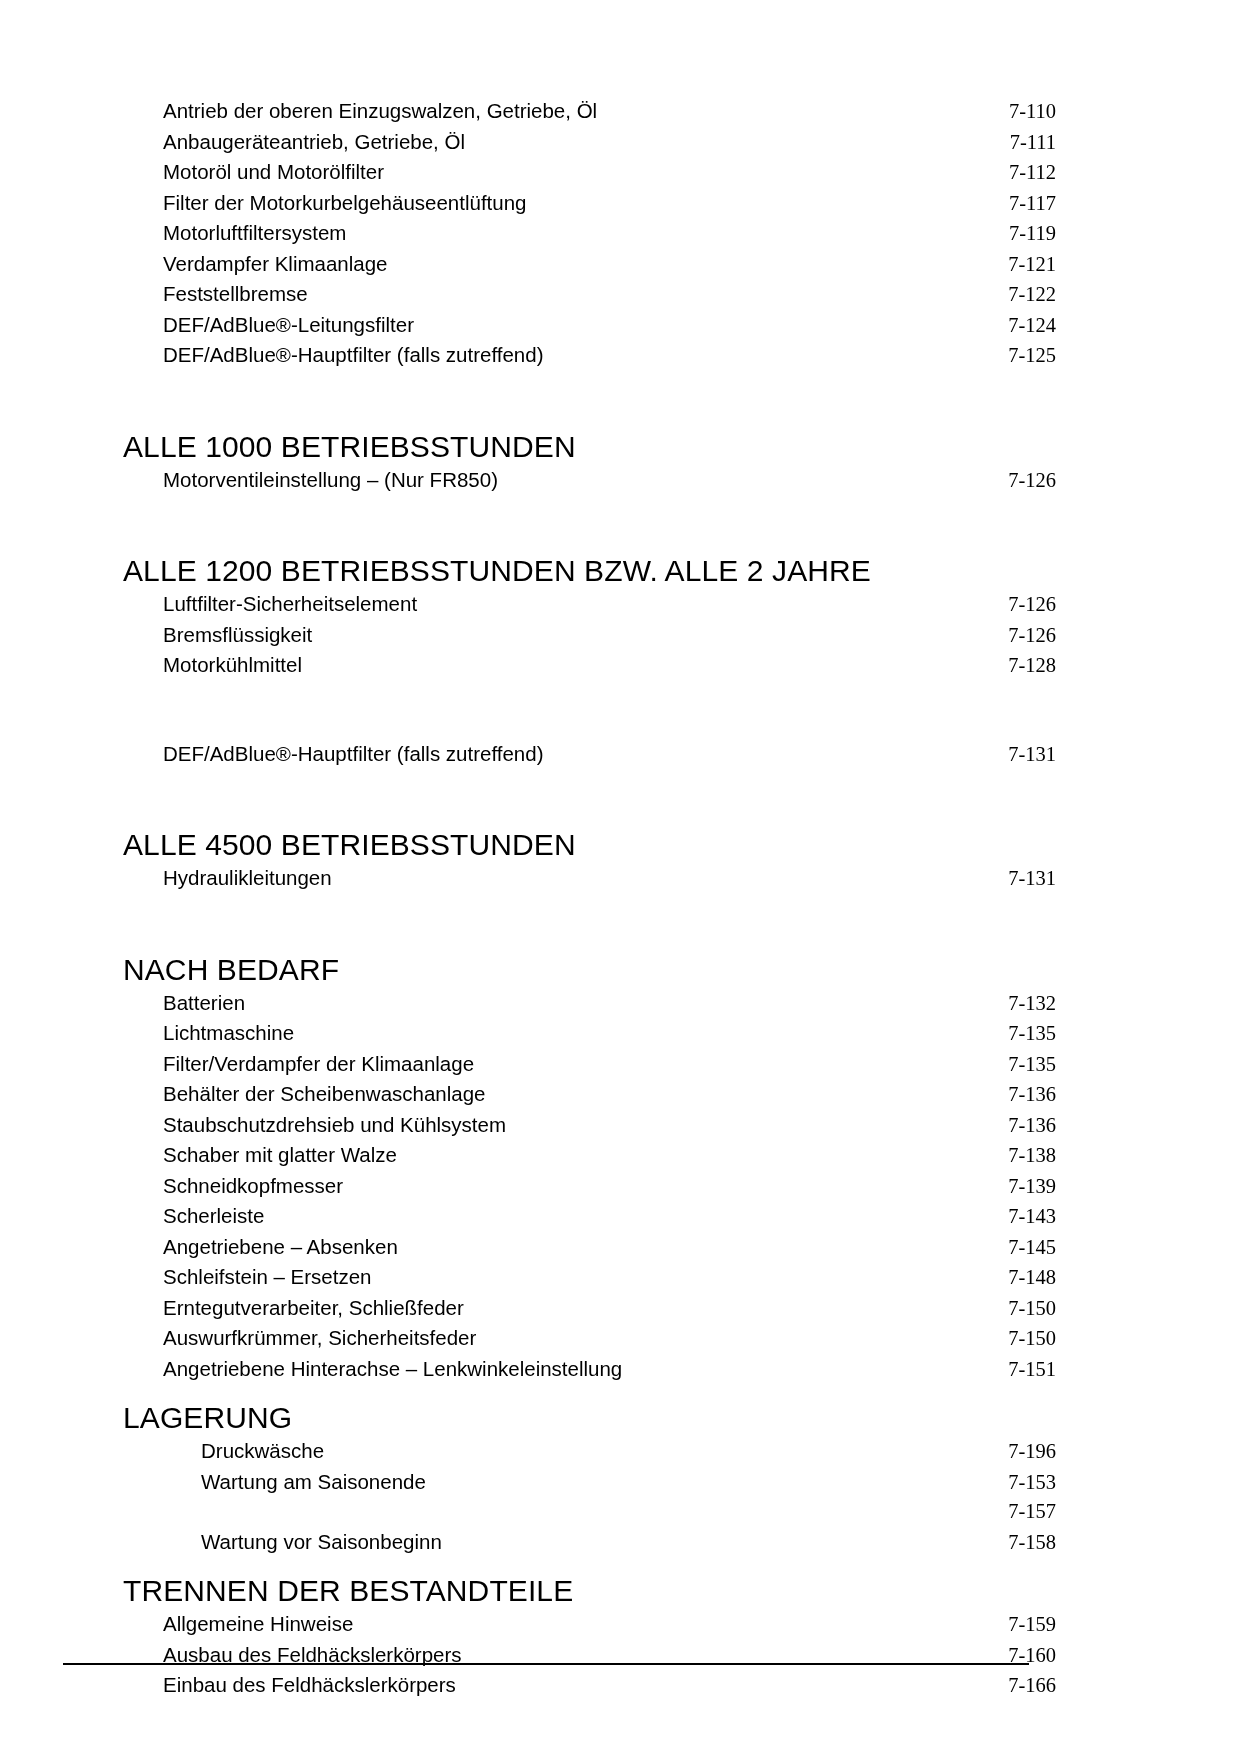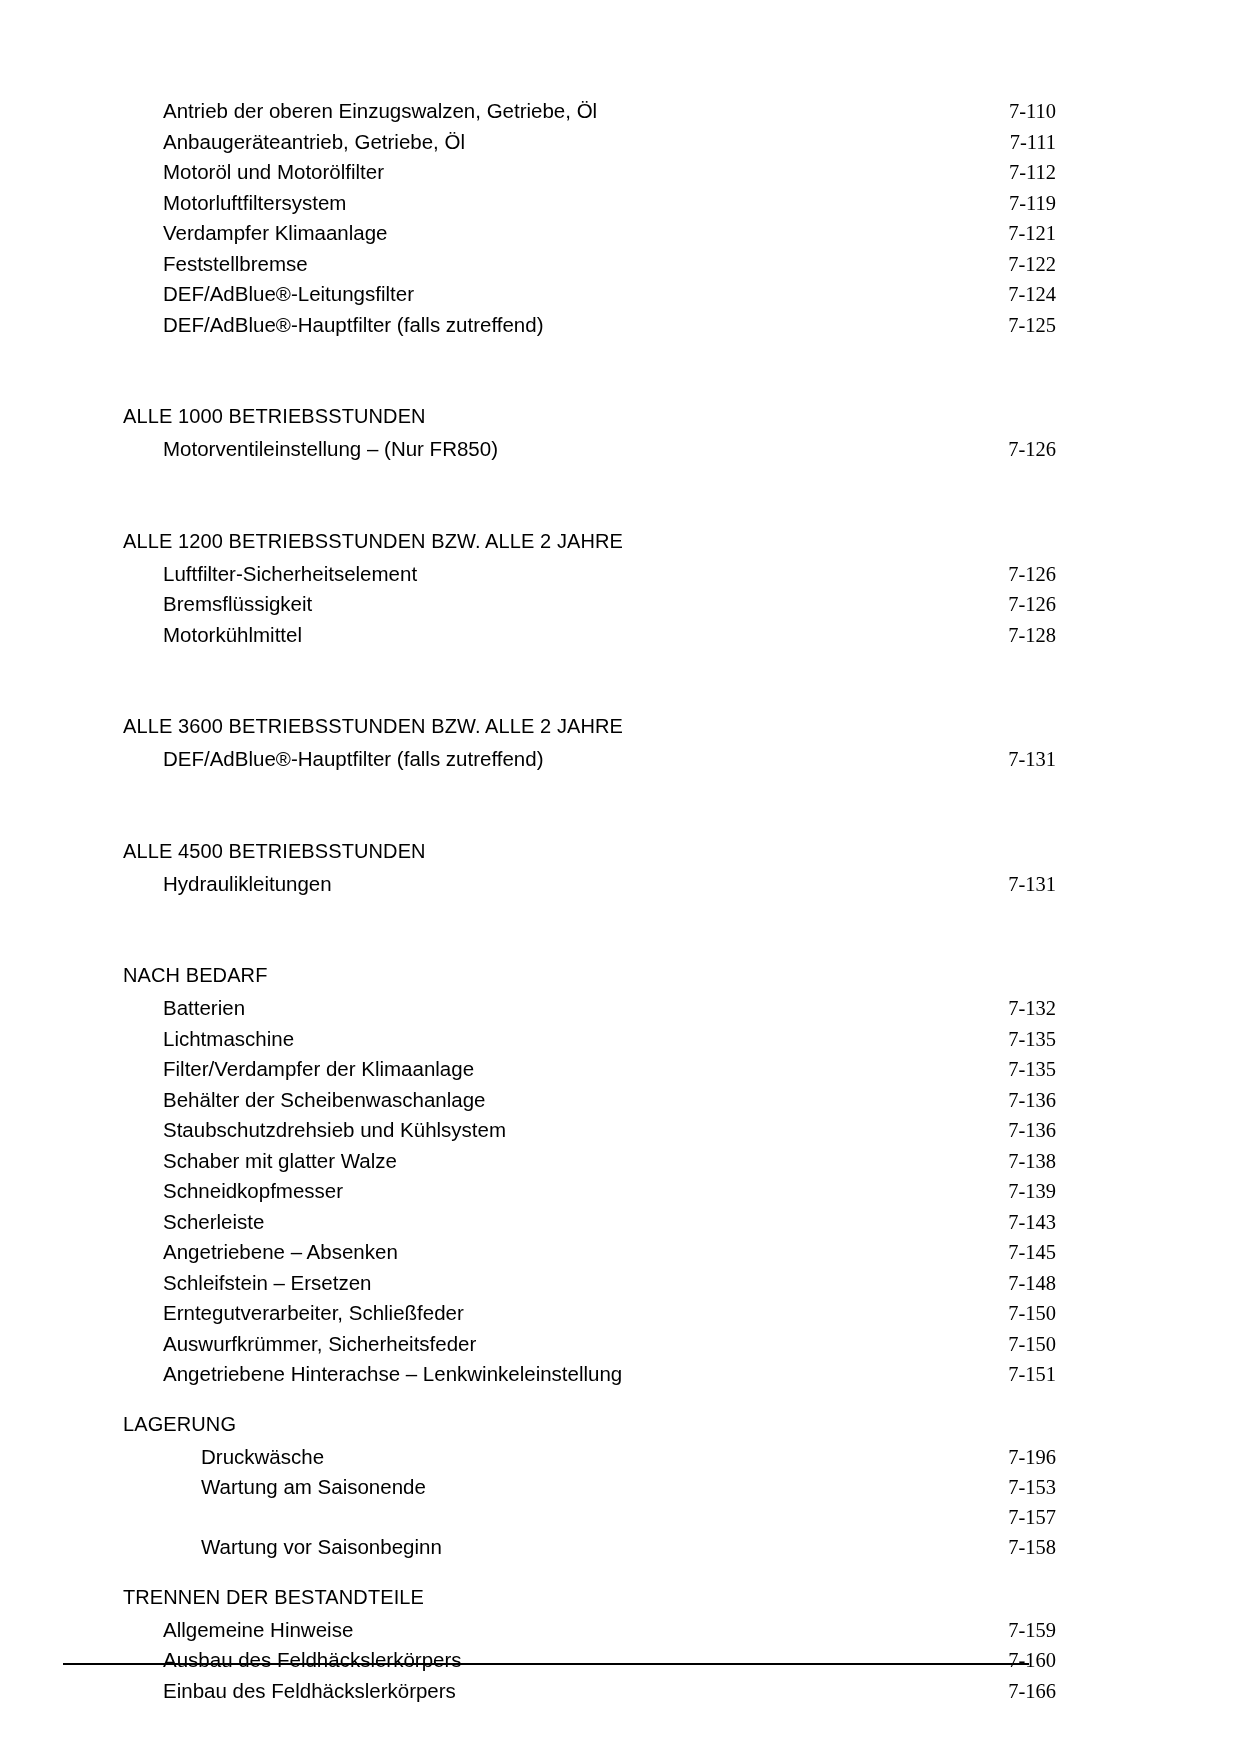--- a/index.html
+++ b/index.html
@@ -24,21 +24,21 @@
     box-sizing: border-box;
     padding: 96px 205px 0 103px;
     margin-left: 20px;
   }
   .toc {
     width: 933px;
   }
 
   
   .section-heading {
-    font-size: 20px;
+    font-size: 30px;
     line-height: 36px;
     letter-spacing: 0.1px;
     white-space: nowrap;
     margin: 0;
     font-weight: 400;
   }
 
   
   .gap-lg { height: 58px; }
   .gap-sm { height: 16px; }
@@ -106,20 +106,25 @@
           <span class="label">Anbaugeräteantrieb, Getriebe, Öl</span>
           <span class="leader"></span>
           <span class="page-num">7-111</span>
         </div>
         <div class="entry lvl1">
           <span class="label">Motoröl und Motorölfilter</span>
           <span class="leader"></span>
           <span class="page-num">7-112</span>
         </div>
         <div class="entry lvl1 spaced">
+          <span class="label">Filter der Motorkurbelgehäuseentlüftung</span>
+          <span class="leader"></span>
+          <span class="page-num">7-117</span>
+        </div>
+        <div class="entry lvl1 spaced">
           <span class="label">Motorluftfiltersystem</span>
           <span class="leader"></span>
           <span class="page-num">7-119</span>
         </div>
         <div class="entry lvl1 spaced">
           <span class="label">Verdampfer Klimaanlage</span>
           <span class="leader"></span>
           <span class="page-num">7-121</span>
         </div>
         <div class="entry lvl1">
@@ -157,21 +162,20 @@
           <span class="label">Bremsflüssigkeit</span>
           <span class="leader"></span>
           <span class="page-num">7-126</span>
         </div>
         <div class="entry lvl1 spaced">
           <span class="label">Motorkühlmittel</span>
           <span class="leader"></span>
           <span class="page-num">7-128</span>
         </div>
         <div class="gap-lg"></div>
-        <div class="section-heading">ALLE 3600 BETRIEBSSTUNDEN BZW. ALLE 2 JAHRE</div>
         <div class="entry lvl1 spaced">
           <span class="label">DEF/AdBlue®-Hauptfilter (falls zutreffend)</span>
           <span class="leader"></span>
           <span class="page-num">7-131</span>
         </div>
         <div class="gap-lg"></div>
         <div class="section-heading">ALLE 4500 BETRIEBSSTUNDEN</div>
         <div class="entry lvl1">
           <span class="label">Hydraulikleitungen</span>
           <span class="leader"></span>

